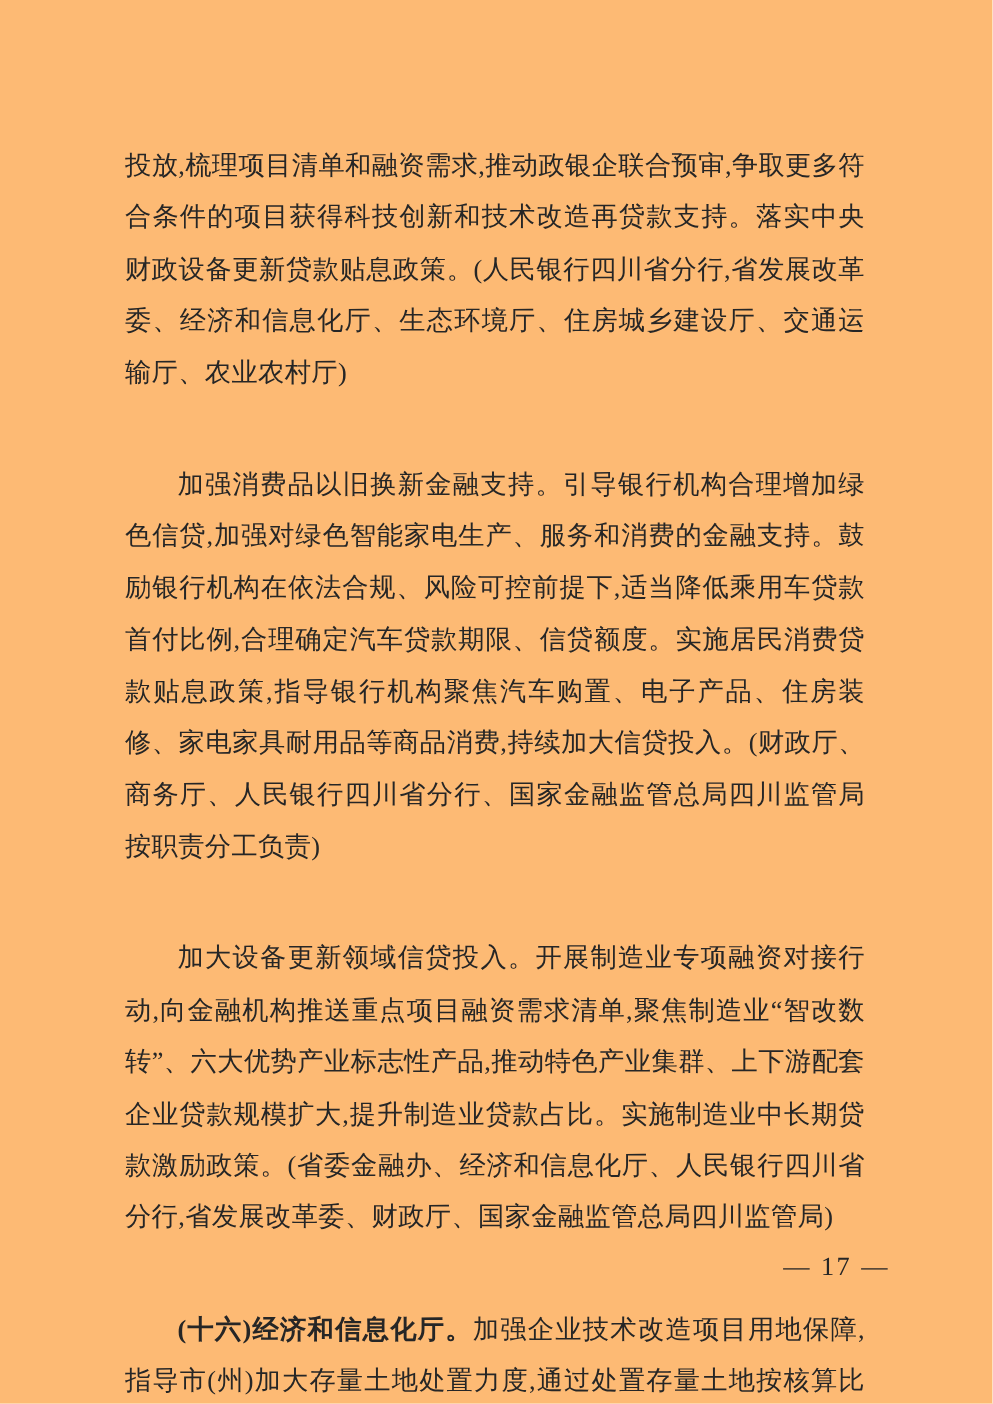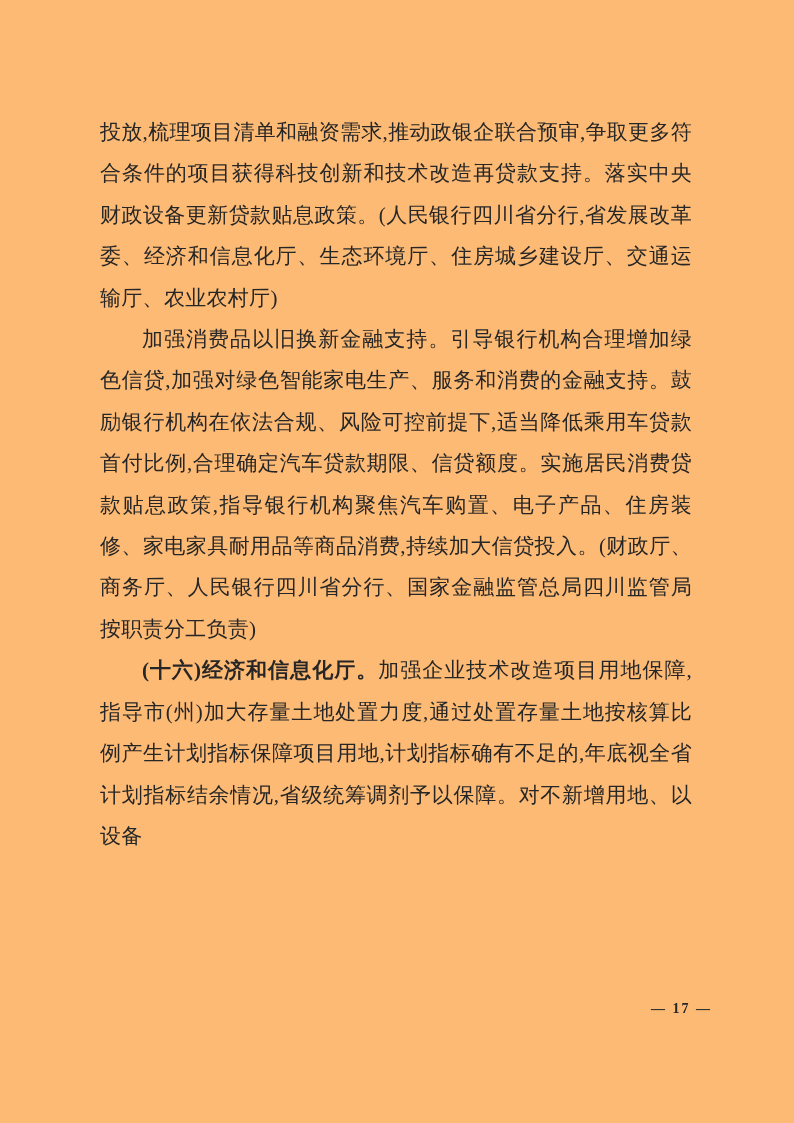--- a/index.html
+++ b/index.html
@@ -29,39 +29,40 @@
     font-family: "Liberation Serif", "DejaVu Serif", serif;
     font-size: 21px;
     line-height: 41.4px;
     color: #262626;
     text-align: justify;
     text-justify: inter-character;
     letter-spacing: 0.3px;
   }
   .para.indent {
     text-indent: 2em;
+    margin-top: 48px;
   }
   .lead-bold {
     font-weight: 700;
   }
   .page-number {
     position: absolute;
     top: 1001px;
     right: 82px;
     font-family: "Liberation Serif", "DejaVu Serif", serif;
-    font-size: 14px;
+    font-size: 21px;
     color: #262626;
     letter-spacing: 2px;
     white-space: nowrap;
-    font-weight: bold;
   }
 </style>
 </head>
 <body>
 
 <div class="page">
   <div class="doc-body">
     <p class="para">投放,梳理项目清单和融资需求,推动政银企联合预审,争取更多符合条件的项目获得科技创新和技术改造再贷款支持。落实中央财政设备更新贷款贴息政策。(人民银行四川省分行,省发展改革委、经济和信息化厅、生态环境厅、住房城乡建设厅、交通运输厅、农业农村厅)</p>
     <p class="para indent">加强消费品以旧换新金融支持。引导银行机构合理增加绿色信贷,加强对绿色智能家电生产、服务和消费的金融支持。鼓励银行机构在依法合规、风险可控前提下,适当降低乘用车贷款首付比例,合理确定汽车贷款期限、信贷额度。实施居民消费贷款贴息政策,指导银行机构聚焦汽车购置、电子产品、住房装修、家电家具耐用品等商品消费,持续加大信贷投入。(财政厅、商务厅、人民银行四川省分行、国家金融监管总局四川监管局按职责分工负责)</p>
+    <p class="para indent">加大设备更新领域信贷投入。开展制造业专项融资对接行动,向金融机构推送重点项目融资需求清单,聚焦制造业“智改数转”、六大优势产业标志性产品,推动特色产业集群、上下游配套企业贷款规模扩大,提升制造业贷款占比。实施制造业中长期贷款激励政策。(省委金融办、经济和信息化厅、人民银行四川省分行,省发展改革委、财政厅、国家金融监管总局四川监管局)</p>
     <p class="para indent"><span class="lead-bold">(十六)经济和信息化厅。</span><span>加强企业技术改造项目用地保障,指导市(州)加大存量土地处置力度,通过处置存量土地按核算比例产生计划指标保障项目用地,计划指标确有不足的,年底视全省计划指标结余情况,省级统筹调剂予以保障。对不新增用地、以设备</span></p>
   </div>
   <div class="page-number">— 17 —</div>
 </div>
 
 </body></html>

